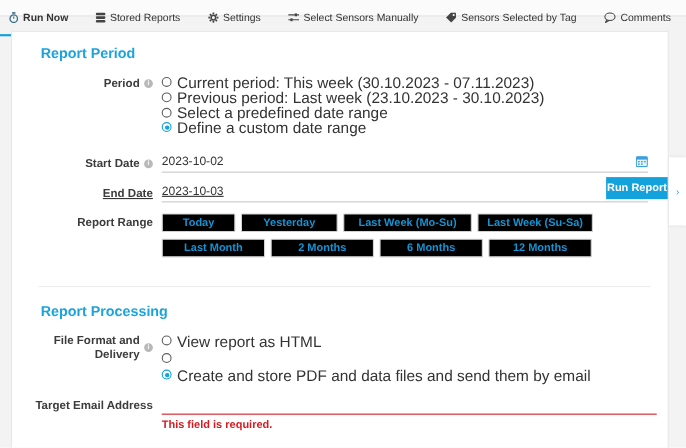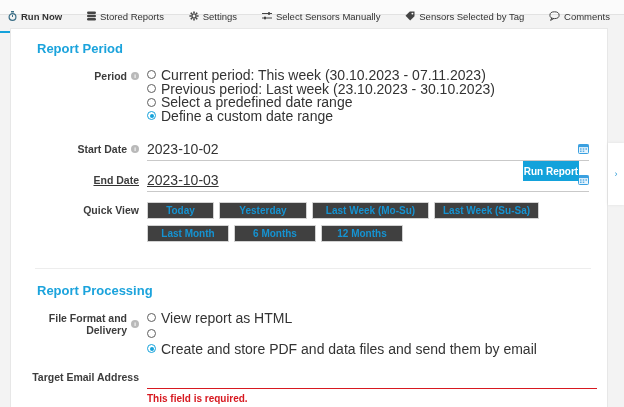--- a/index.html
+++ b/index.html
@@ -126,46 +126,46 @@
     display:flex;
     align-items:center;
     border-bottom:1px solid #c9c9c9;
     padding-bottom:3px;
   }
   .input-line input {
     border:none;
     outline:none;
     flex:1;
     font-family:"Liberation Sans", sans-serif;
-    font-size:14px;
+    font-size:11px;
     color:#333;
     background:transparent;
     padding:0;
   }
   .cal-btn { cursor:pointer; display:flex; }
 
   
   .quick-row { display:flex; gap:5px; margin-bottom:6px; }
   .qr-btn {
-    background:#404040;
+    background:#000000;
     border:1px solid #d2d2d2;
     border-radius:1px;
     color:#1593d2;
     font-family:"Liberation Sans", sans-serif;
     font-size:10px;
     font-weight:bold;
     height:17px;
     cursor:pointer;
     padding:0 0;
   }
   .qr-r1-0 { width:67px; }
   .qr-r1-1 { width:88px; }
   .qr-r1-2 { width:117px; }
   .qr-r1-3 { width:105px; }
-  .qr-r2 { width:82px; }
+  .qr-r2 { width:94px; }
 
   .divider {
     border:none;
     border-top:1px solid #ededed;
     margin:20px 16px 0 24px;
   }
 
   
   .email-line { width:450px; border-bottom:1px solid #d71920; }
   .error-text {
@@ -185,21 +185,21 @@
     display:flex;
     align-items:center;
     justify-content:center;
     cursor:pointer;
     color:#2e9bd6;
     font-size:9px;
     z-index:5;
   }
   .run-report-btn {
     position:absolute;
-    left:523px; top:161px;
+    left:551px; top:161px;
     width:56px; height:20px;
     background:#13a2db;
     color:#fff;
     border:none;
     font-family:"Liberation Sans", sans-serif;
     font-size:10px;
     font-weight:bold;
     cursor:pointer;
     z-index:6;
   }
@@ -359,31 +359,32 @@
                 <rect x="4.7" y="7.6" width="1.6" height="1.2"></rect>
               </g>
             </svg>
         </span>
       </div>
     </div>
   </div>
 
   <div class="form-row mt10">
     <div class="row-label">
-      <span>Quick View</span>
+      <span>Report Range</span>
     </div>
     <div class="row-content">
       <div class="quick-row">
         <button class="qr-btn qr-r1-0">Today</button>
         <button class="qr-btn qr-r1-1">Yesterday</button>
         <button class="qr-btn qr-r1-2">Last Week (Mo-Su)</button>
         <button class="qr-btn qr-r1-3">Last Week (Su-Sa)</button>
       </div>
       <div class="quick-row">
         <button class="qr-btn qr-r2">Last Month</button>
+        <button class="qr-btn qr-r2">2 Months</button>
         <button class="qr-btn qr-r2">6 Months</button>
         <button class="qr-btn qr-r2">12 Months</button>
       </div>
     </div>
   </div>
 
   <hr class="divider">
 
   <div class="section-heading mt14">Report Processing</div>
 

